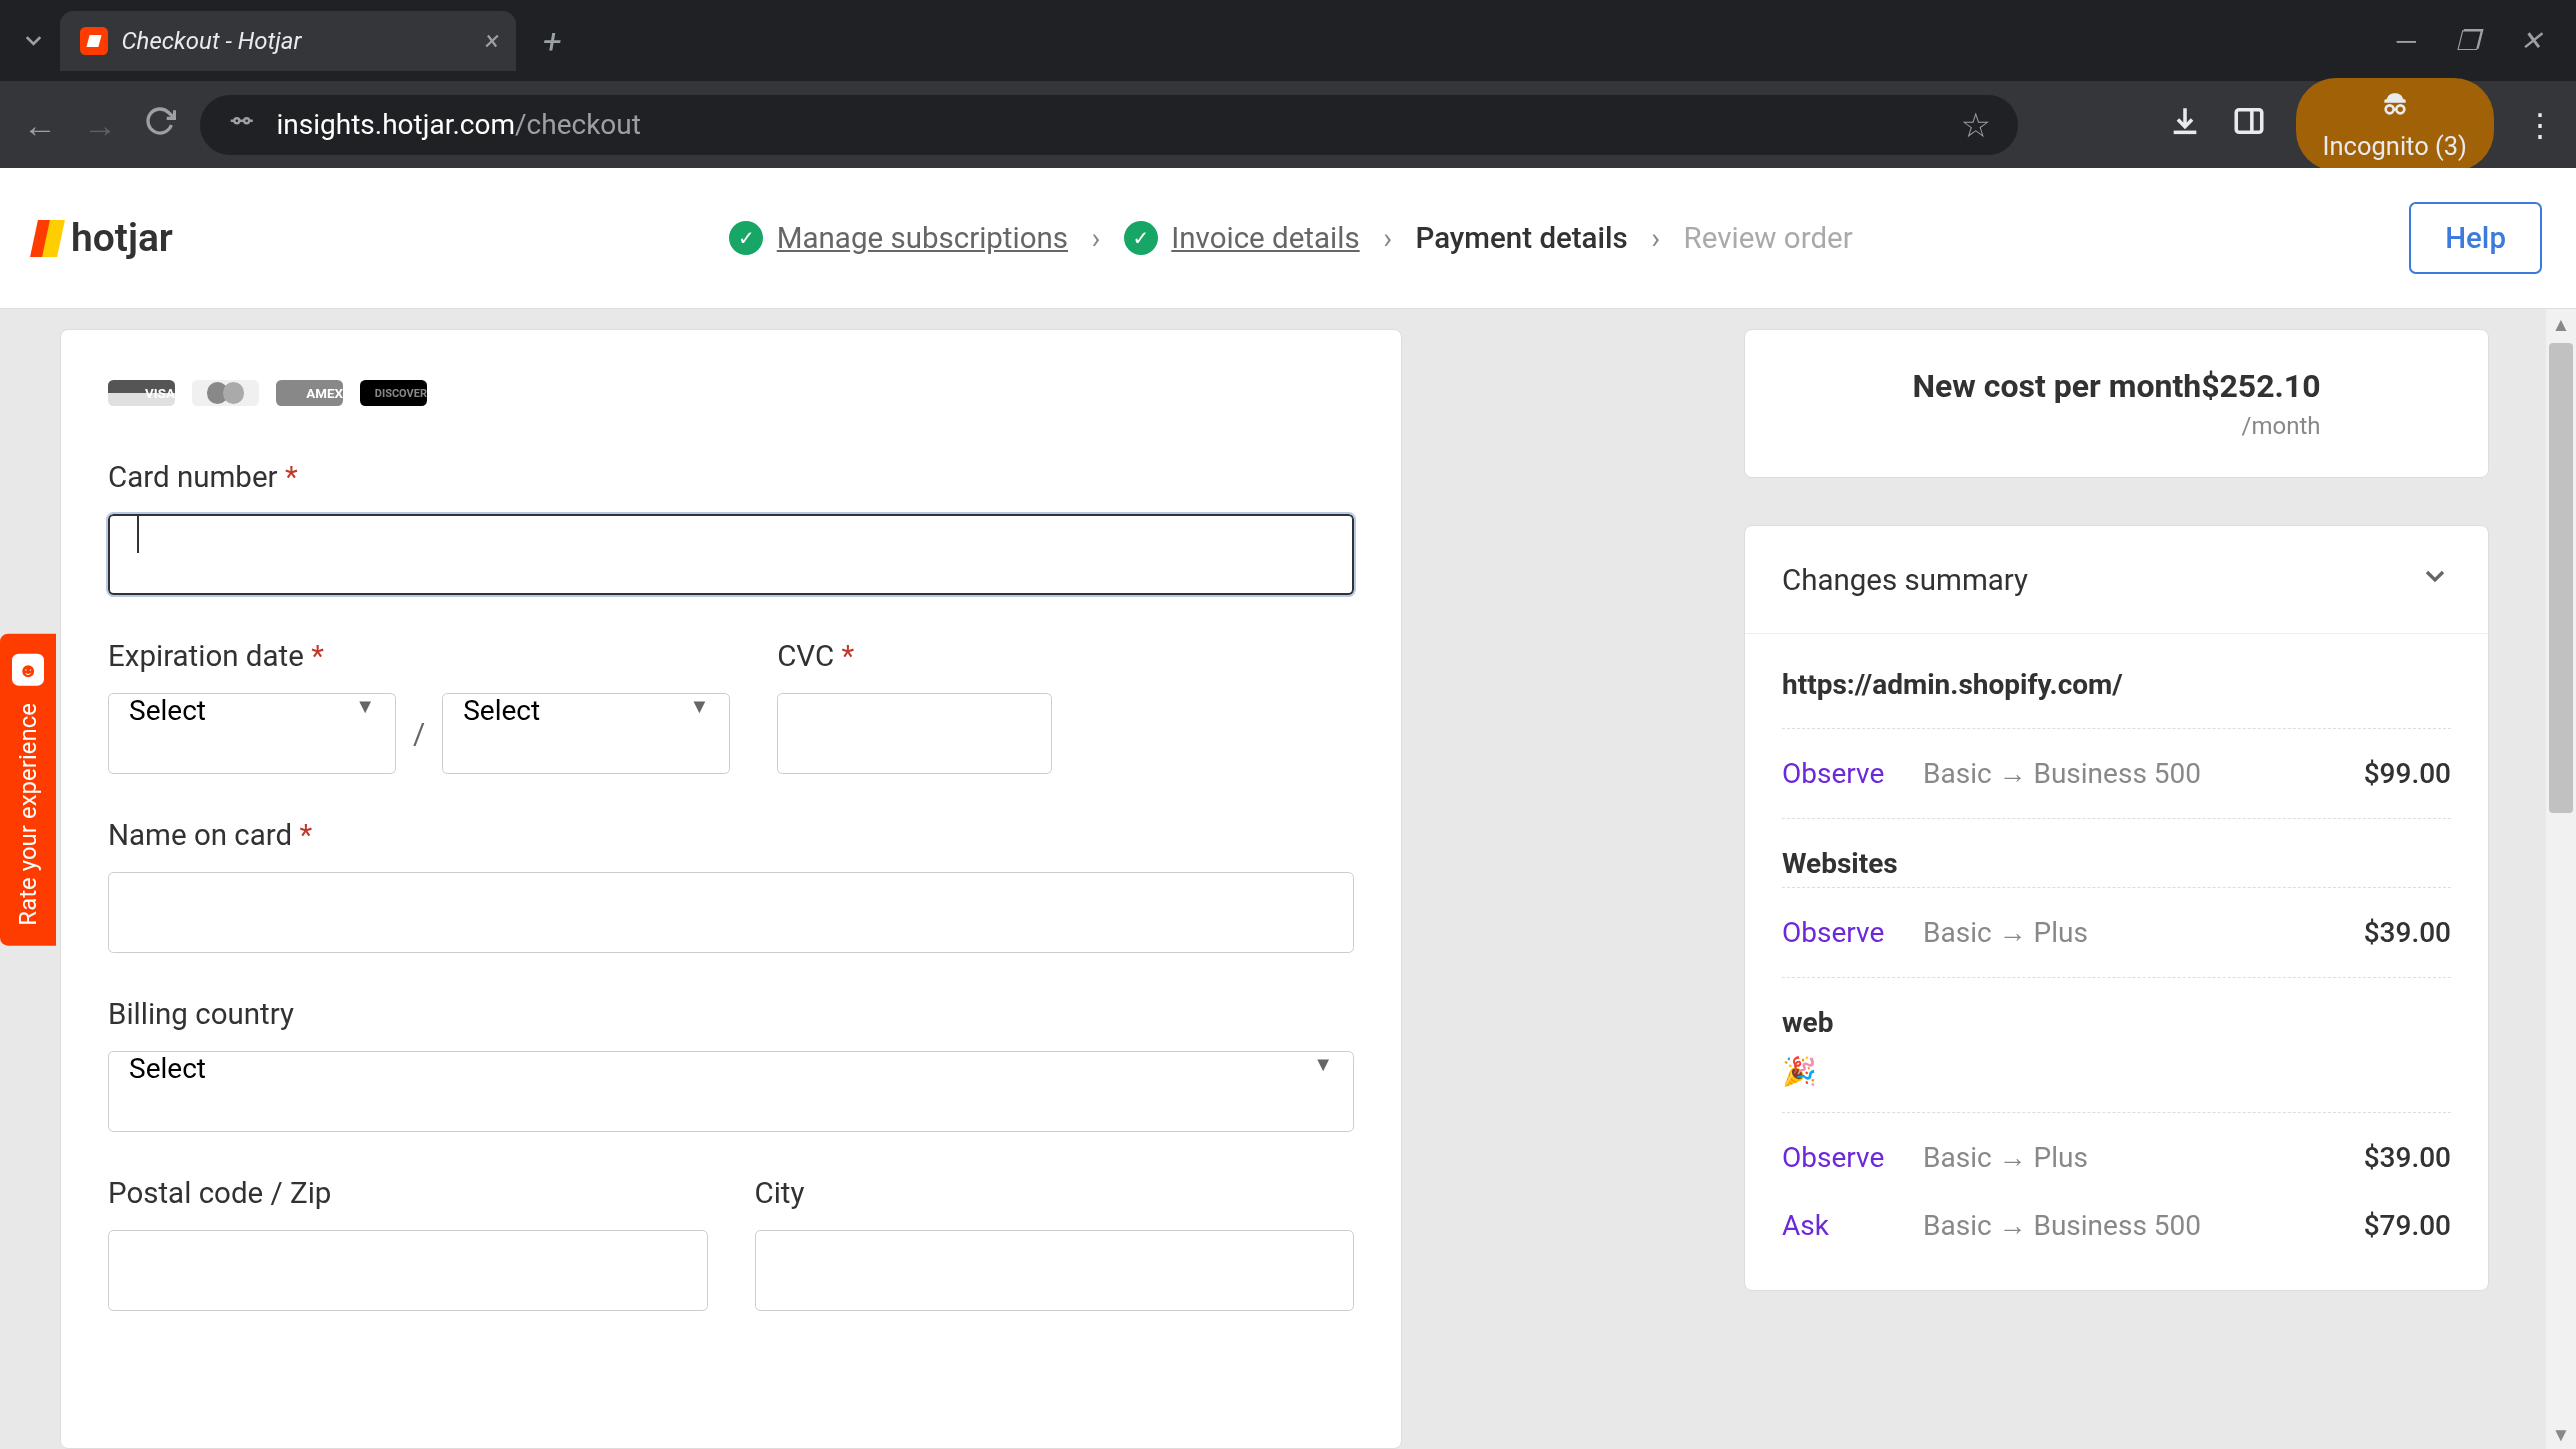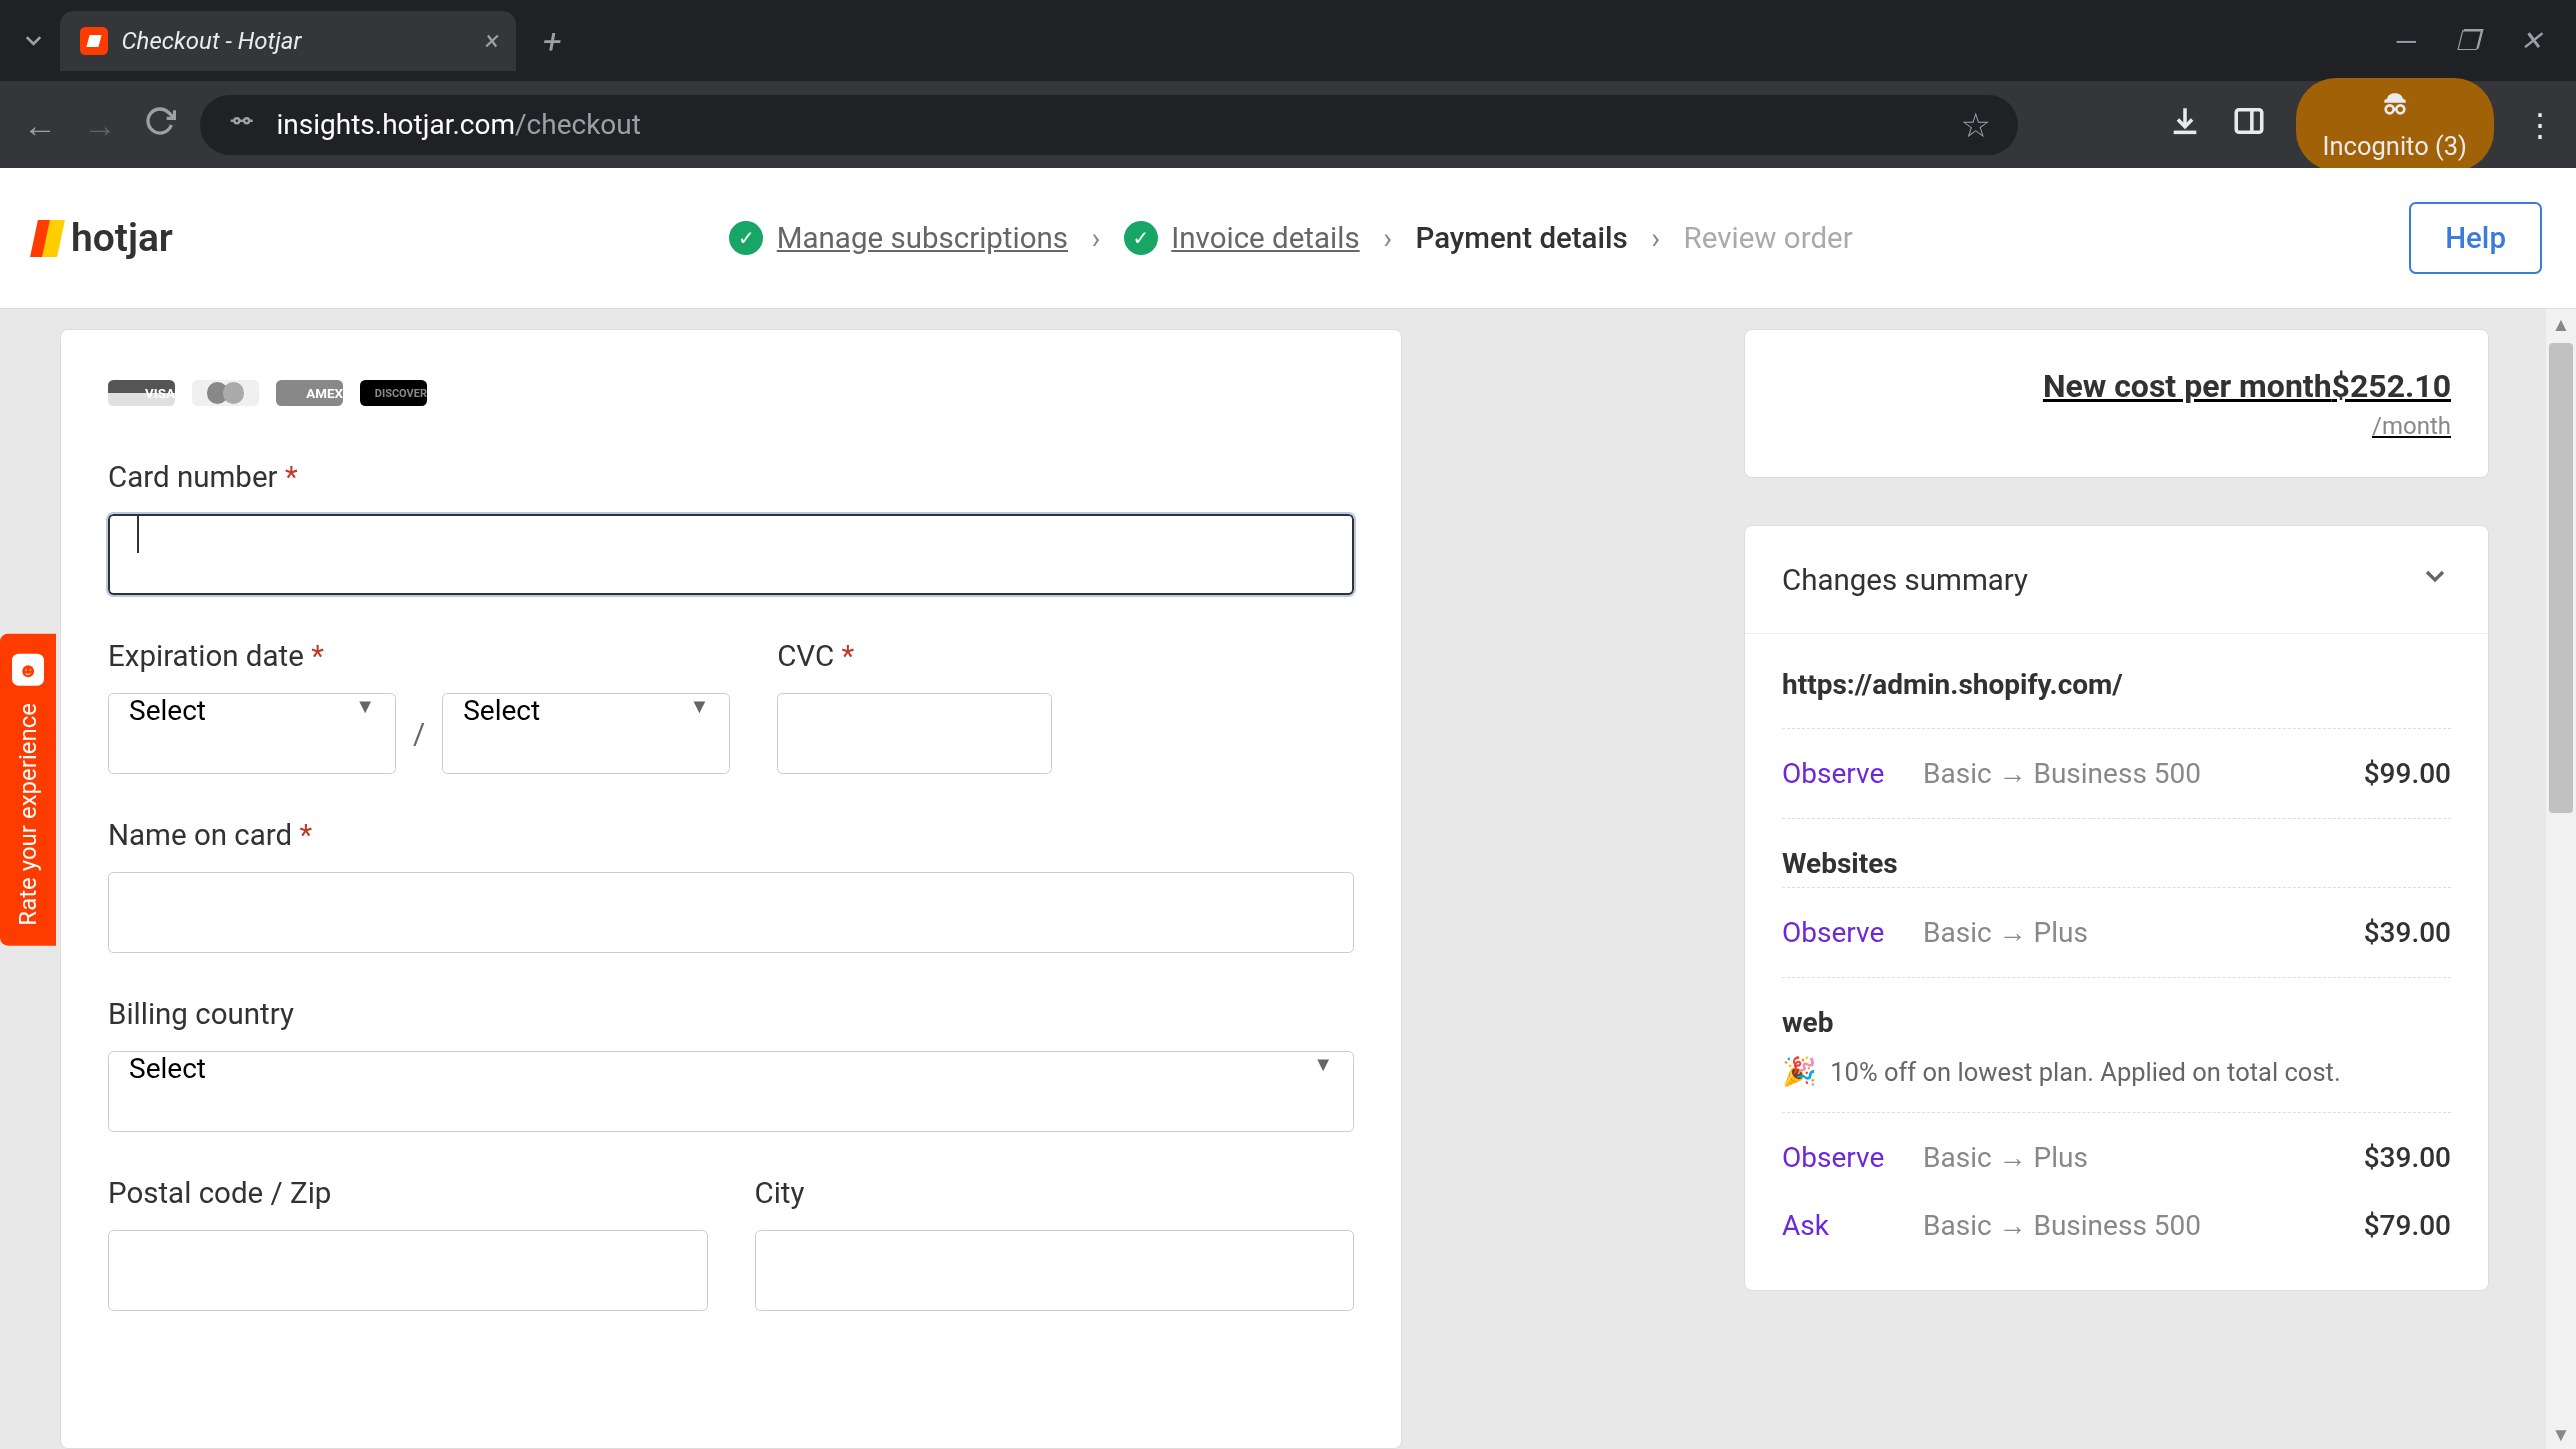--- a/index.html
+++ b/index.html
@@ -76,21 +76,21 @@
 .cursor-line { display: inline-block; width: 2px; height: 37px; background: #323232; vertical-align: middle; margin-left: 6.7px; }
 
 .select-wrap { position: relative; }
 .select { width: 100%; height: 81px; border: 1.3px solid #ccc; border-radius: 5.4px; padding: 0 20px; font-size: 28px; background: #fff; display: flex; align-items: flex-start; justify-content: space-between; cursor: pointer; }
 .select-arrow { color: #666; font-size: 20px; }
 .exp-row { display: flex; align-items: center; gap: 17px; }
 .exp-row .select-wrap { width: 288px; }
 .slash { font-size: 29.5px; color: #666; }
 
 .summary { width: 745px; display: flex; flex-direction: column; gap: 47px; }
-.cost-card { padding: 37px 37px; display: flex; justify-content: flex-end; align-items: flex-start; text-decoration: underline; }
+.cost-card { padding: 37px 37px; display: flex; justify-content: center; align-items: flex-start; }
 .cost-label { font-size: 32px; font-weight: 700; color: #323232; }
 .cost-val { text-align: right; }
 .cost-amount { font-size: 32px; font-weight: 700; color: #323232; }
 .cost-period { font-size: 24px; color: #888; margin-top: 7px; }
 
 .changes-card { padding: 0; }
 .changes-header { padding: 34px 37px; display: flex; justify-content: space-between; align-items: center; border-bottom: 0.7px solid #eee; cursor: pointer; }
 .changes-title { font-size: 29.5px; color: #323232; }
 .changes-chev { font-size: 29.5px; color: #666; }
 .changes-body { padding: 0 37px 20px 37px; }
@@ -311,21 +311,20 @@
           <div class="site-sub">Websites</div>
           <div class="change-row">
             <span class="change-plan">Observe</span>
             <span class="change-desc">Basic → Plus</span>
             <span class="change-price">$39.00</span>
           </div>
 
           <div class="site-sub">web</div>
           <div class="discount-row">
             <span class="discount-icon">🎉</span>
-            <span>10% off on lowest plan. Applied on total cost.</span>
           </div>
           <div class="change-row">
             <span class="change-plan">Observe</span>
             <span class="change-desc">Basic → Plus</span>
             <span class="change-price">$39.00</span>
           </div>
           <div class="change-row" style="border-top:none;padding-top:6.7px">
             <span class="change-plan">Ask</span>
             <span class="change-desc">Basic → Business 500</span>
             <span class="change-price">$79.00</span>

